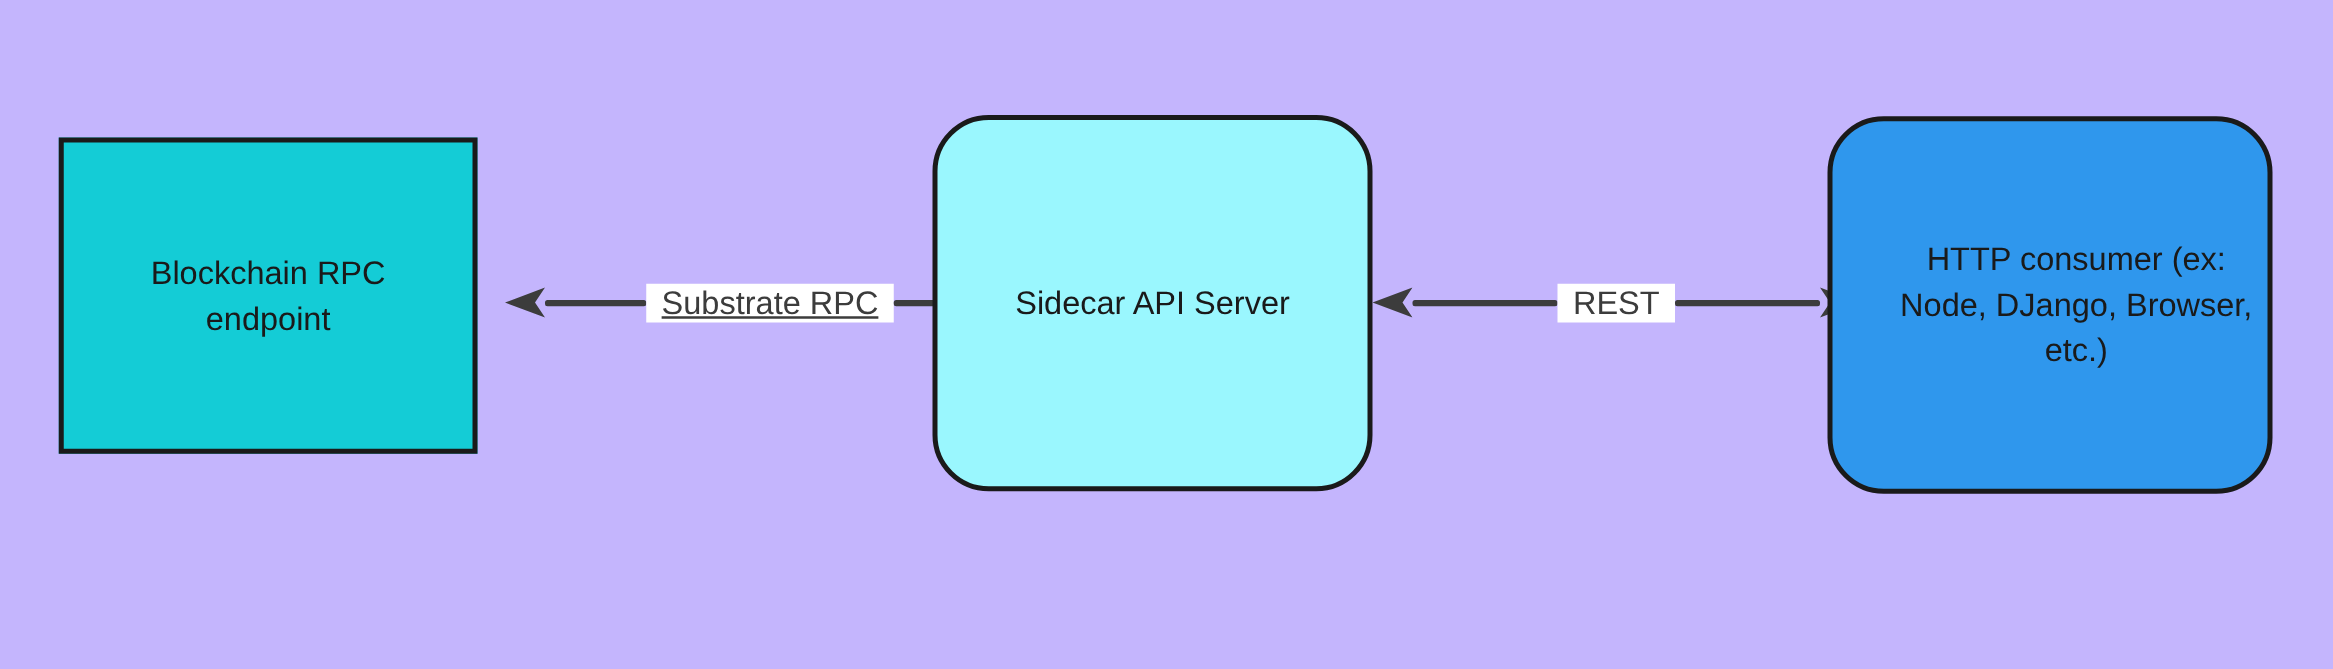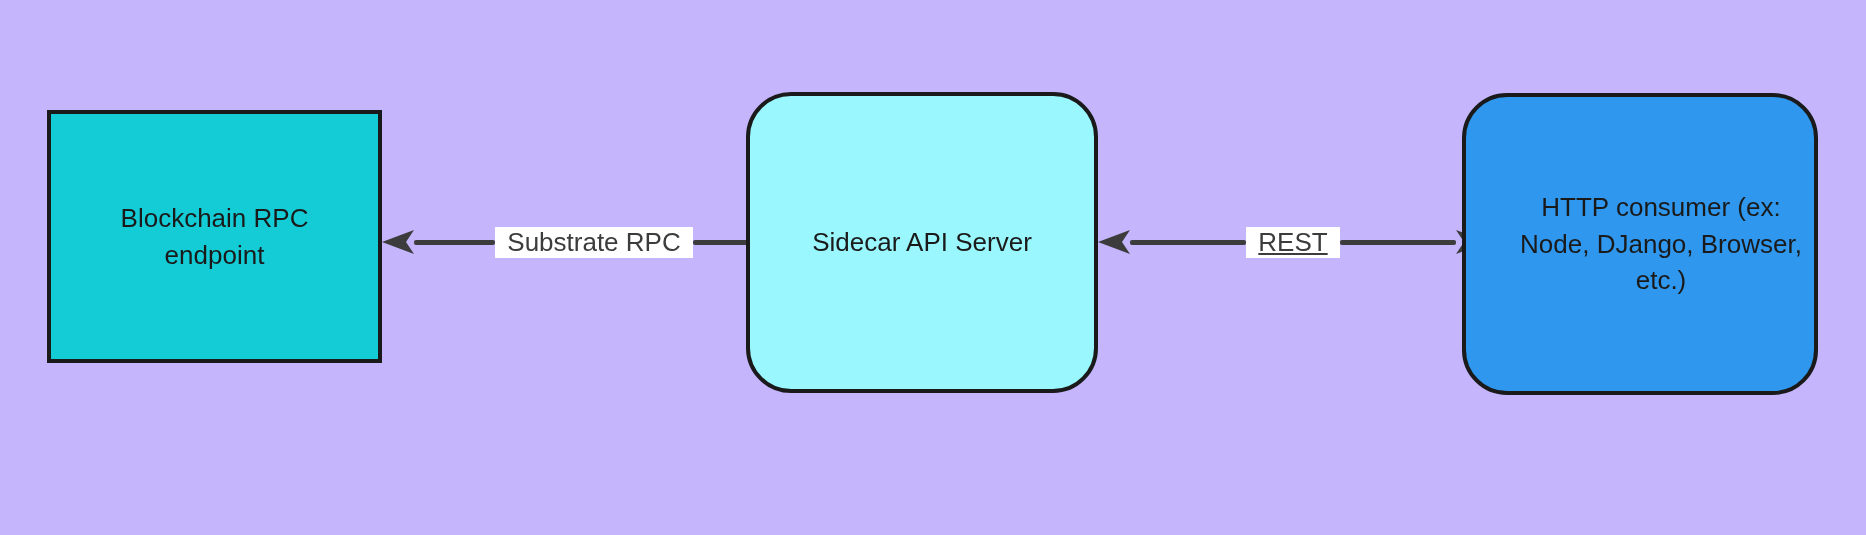--- a/index.html
+++ b/index.html
@@ -37,22 +37,22 @@
   .node--b { left: 746px;  top: 92px;  width: 352px; height: 301px; }
   .node--c { left: 1462px; top: 93px;  width: 356px; height: 302px; padding-left: 42px; }
 
   .edge {
     position: absolute;
     top: 222px;
     height: 40px;
     display: flex;
     align-items: center;
   }
-  .edge--1 { left: 382px;  width: 424px; }
-  .edge--2 { left: 1098px; width: 390px; text-decoration: underline; }
+  .edge--1 { left: 404px;  width: 424px; text-decoration: underline; }
+  .edge--2 { left: 1098px; width: 390px; }
 
   .edge-line {
     flex: 1 1 auto;
     height: 5px;
     background: currentColor;
     border-radius: 2px;
   }
   .edge-label {
     flex: 0 0 auto;
     padding: 0 12px;

